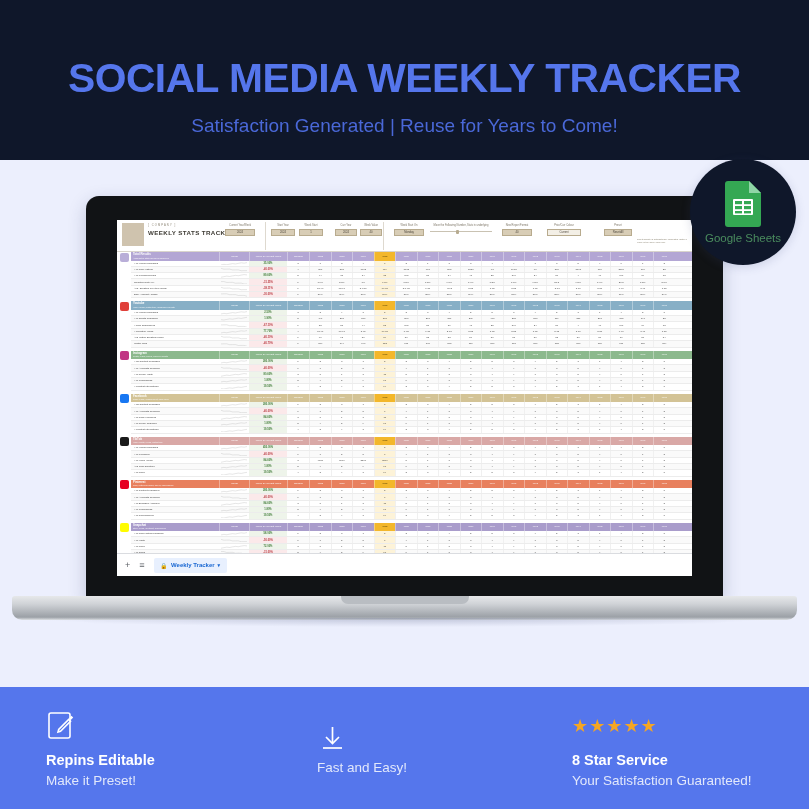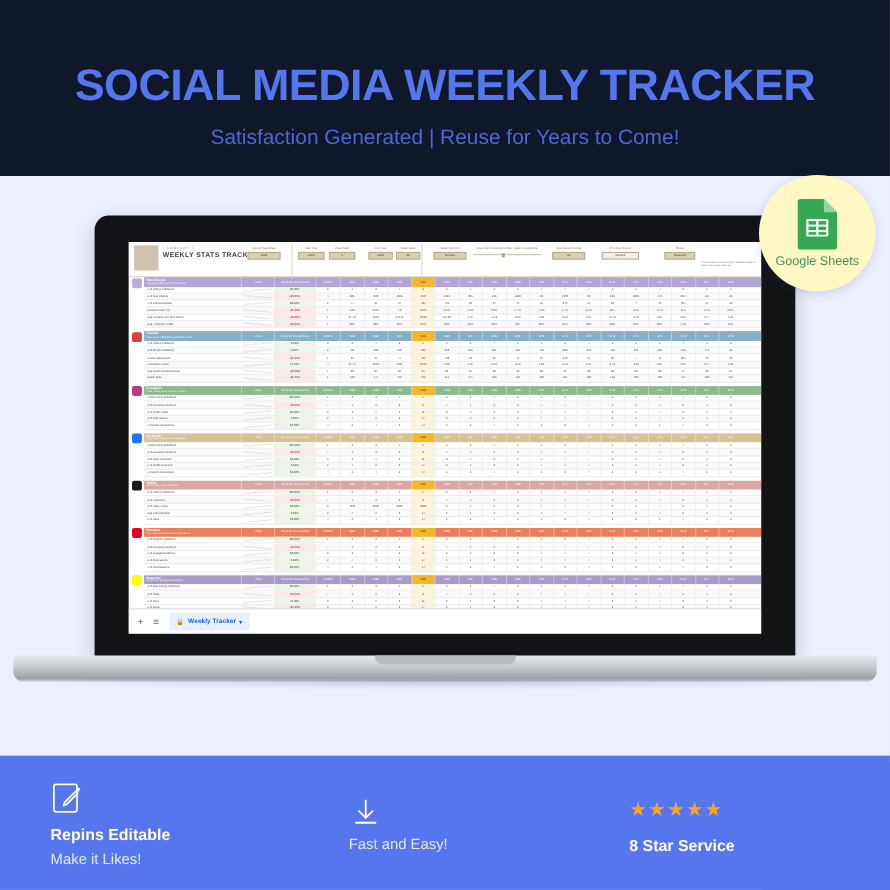--- a/index.html
+++ b/index.html
@@ -24,21 +24,21 @@
     white-space:nowrap;
     transform:scaleX(1.02);
   }
   .hero-sub {
     font-size:19px; color:#4a68d8; margin-top:17px; font-weight:500;
   }
 
   
   .gs-badge {
     position:absolute; left:690px; top:159px; width:106px; height:106px;
-    border-radius:50%; background:#fef9c3;
+    border-radius:50%; background:#0f172a;
     box-shadow:0 2px 10px rgba(60,70,120,0.18);
     display:flex; flex-direction:column; align-items:center; justify-content:center;
     z-index:40;
   }
   .gs-icon { width:36px; height:46px; position:relative; }
   .gs-label { font-size:11.5px; color:#4a8c5e; margin-top:5px; font-weight:500; }
 
   
   .laptop { position:absolute; left:0; top:150px; width:809px; height:500px; }
   .lid {
@@ -1455,34 +1455,35 @@
 
   <div class="feat">
     <div class="feat-icon">
       <svg width="31" height="31" viewBox="0 0 31 31">
         <rect x="3" y="3" width="21" height="25" rx="2" fill="none" stroke="#ffffff" stroke-width="1.6"></rect>
         <path d="M12 22l2.5-.7 10-10-1.8-1.8-10 10z" fill="none" stroke="#ffffff" stroke-width="1.6"></path>
         <path d="M23 8.2l2.4-2.4 1.8 1.8-2.4 2.4z" fill="#ffffff"></path>
       </svg>
     </div>
     <div class="feat-title">Repins Editable</div>
-    <div class="feat-sub">Make it Likes!</div>
+    <div class="feat-sub">Make it Preset!</div>
   </div>
 
   <div class="feat">
     <div class="feat-icon">
       <svg width="31" height="31" viewBox="0 0 31 31">
         <path d="M15.5 4v16" fill="none" stroke="#ffffff" stroke-width="1.7"></path>
         <path d="M9 14l6.5 6.5L22 14" fill="none" stroke="#ffffff" stroke-width="1.7"></path>
         <path d="M6 25h19" fill="none" stroke="#ffffff" stroke-width="1.7"></path>
       </svg>
     </div>
     <div class="feat-sub">Fast and Easy!</div>
   </div>
 
   <div class="feat">
     <div class="feat-icon">
       <span class="stars">★★★★★</span>
     </div>
     <div class="feat-title">8 Star Service</div>
+    <div class="feat-sub">Your Satisfaction Guaranteed!</div>
   </div>
 
 </div>
 
 </body></html>

